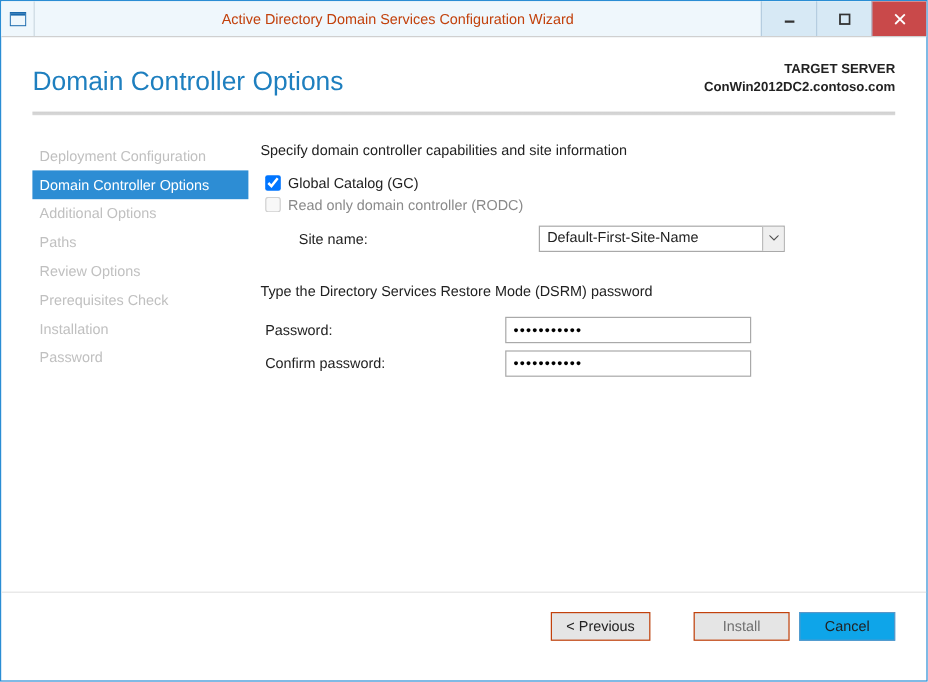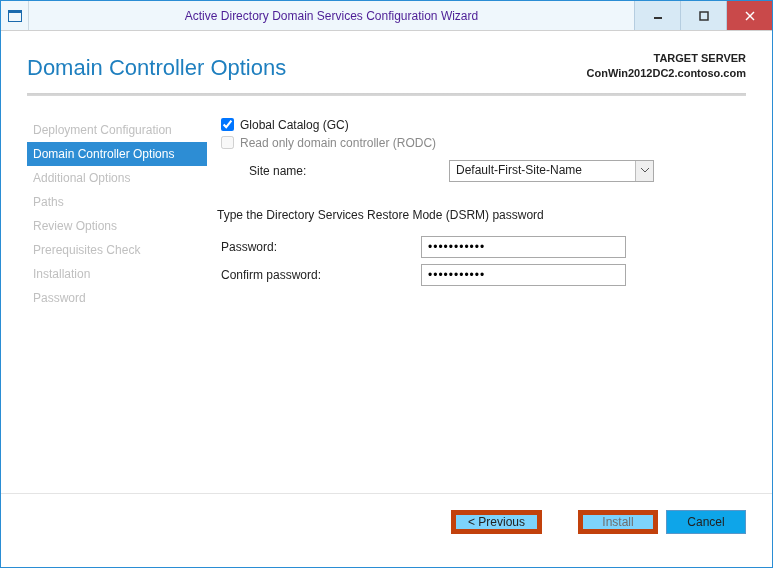--- a/index.html
+++ b/index.html
@@ -28,21 +28,21 @@
     align-items: center;
     justify-content: center;
     color: #1b6aad;
     border-right: 1px solid #ccd9e2;
   }
   .titlebar .title {
     flex: 1;
     display: flex;
     align-items: center;
     justify-content: center;
-    color: #4c1d95;
+    color: #c2410c;
     font-size: 12px;
     text-align: center;
   }
   .titlebar .winbtns { display: flex; }
   .titlebar .winbtn {
     width: 46px;
     display: flex;
     align-items: center;
     justify-content: center;
     border-left: 1px solid #b5cde0;
@@ -189,22 +189,22 @@
     justify-content: flex-end;
     gap: 8px;
   }
   .footer .gap { width: 20px; }
   .btn {
     min-width: 80px;
     height: 24px;
     padding: 0 12px;
     font-size: 12px;
     font-family: inherit;
-    border: 5px solid #c2410c;
-    background: #7dd3fc;
+    border: 1px solid #c2410c;
+    background: #e5e5e5;
     color: #6f6f6f;
     cursor: pointer;
   }
   .btn.enabled { color: #222; }
   .btn.default { border: 1px solid #5897c9; background: #0ea5e9; color: #222; }
 </style>
 </head>
 <body>
 
 <div class="titlebar">
@@ -250,20 +250,21 @@
     <div class="step active">Domain Controller Options</div>
     <div class="step">Additional Options</div>
     <div class="step">Paths</div>
     <div class="step">Review Options</div>
     <div class="step">Prerequisites Check</div>
     <div class="step">Installation</div>
     <div class="step">Password</div>
   </div>
 
   <div class="content">
+    <div class="section-heading">Specify domain controller capabilities and site information</div>
 
     <div class="check-row">
       <input type="checkbox" checked="" style="">
       <label>Global Catalog (GC)</label>
     </div>
     <div class="check-row">
       <input type="checkbox" disabled="" style="">
       <label class="disabled">Read only domain controller (RODC)</label>
     </div>
 

